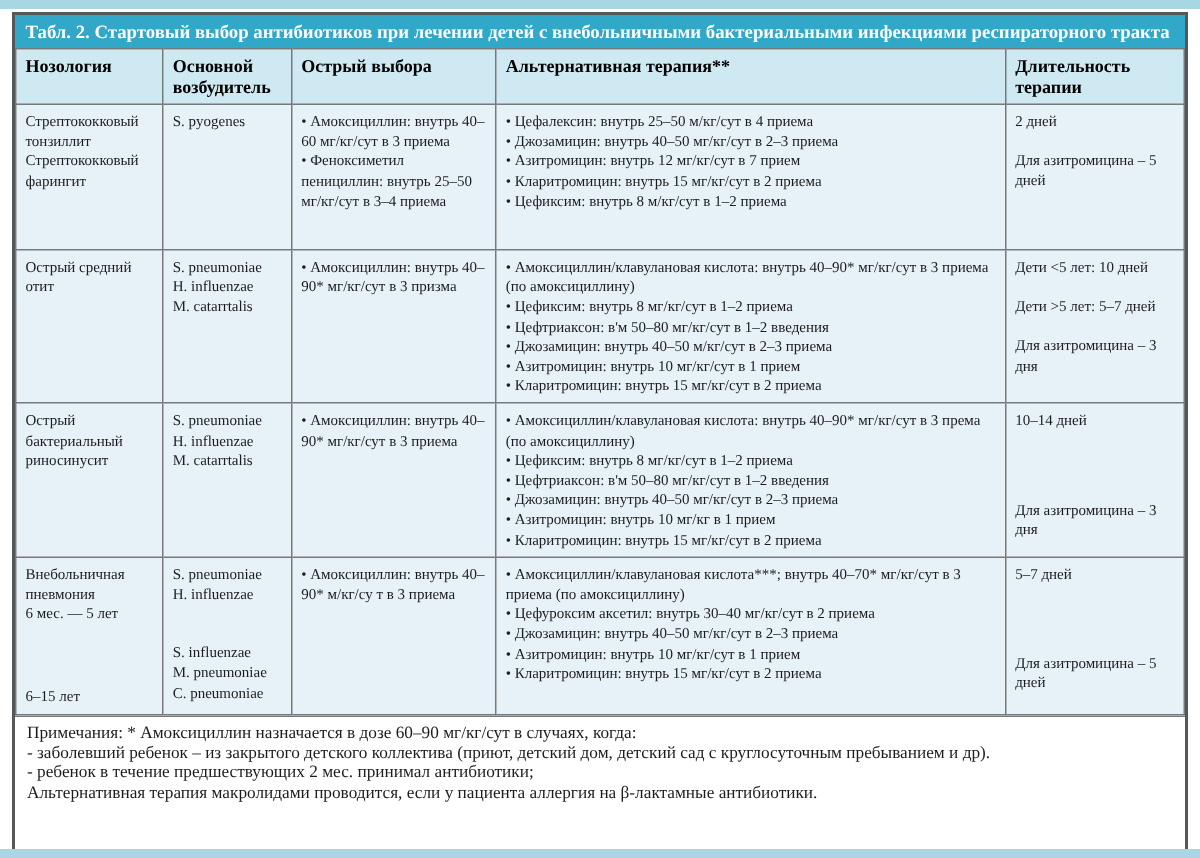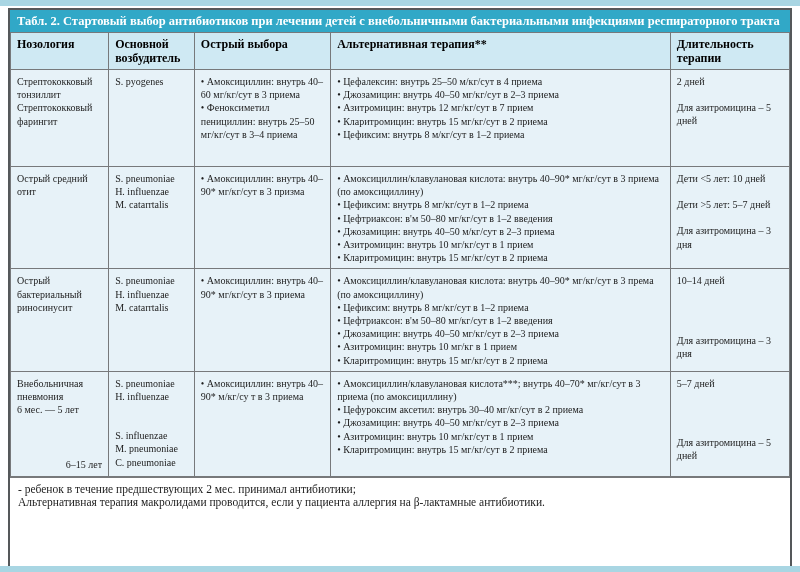--- a/index.html
+++ b/index.html
@@ -59,21 +59,21 @@
     line-height: 13.2px;
   }
   tr.r1 td { height: 97px; }
   tr.r2 td { height: 93px; }
   tr.r3 td { height: 97px; }
   tr.r4 td { height: 103px; }
   .line, .li, .dur { margin: 0; }
   .gap-sm { margin-top: 13px; }
   .gap-md { margin-top: 26px; }
   .gap-lg { margin-top: 46px; }
-  .gap-xl { margin-top: 42px; text-align: right; }
+  .gap-xl { margin-top: 42px; }
   .notes {
     background: #ffffff;
     border-top: 1px solid #77797b;
     padding: 5px 8px 6px 8px;
     font-size: 11.5px;
     line-height: 13.4px;
     min-height: 108px;
   }
 </style>
 </head>
@@ -208,20 +208,22 @@
         <td>
           <div class="dur">5–7 дней</div>
           <div class="dur gap-lg">Для азитромицина – 5 дней</div>
         </td>
       </tr>
 
     </tbody>
   </table>
 
   <div class="notes">
+    <div class="note-line">Примечания: * Амоксициллин назначается в дозе 60–90 мг/кг/сут в случаях, когда:</div>
+    <div class="note-line">- заболевший ребенок – из закрытого детского коллектива (приют, детский дом, детский сад с круглосуточным пребыванием и др).</div>
     <div class="note-line">- ребенок в течение предшествующих 2 мес. принимал антибиотики;</div>
     <div class="note-line">Альтернативная терапия макролидами проводится, если у пациента аллергия на β-лактамные антибиотики.</div>
 
   </div>
 
 </div>
 
 <div class="strip strip-bottom"></div>
 
 </body></html>

